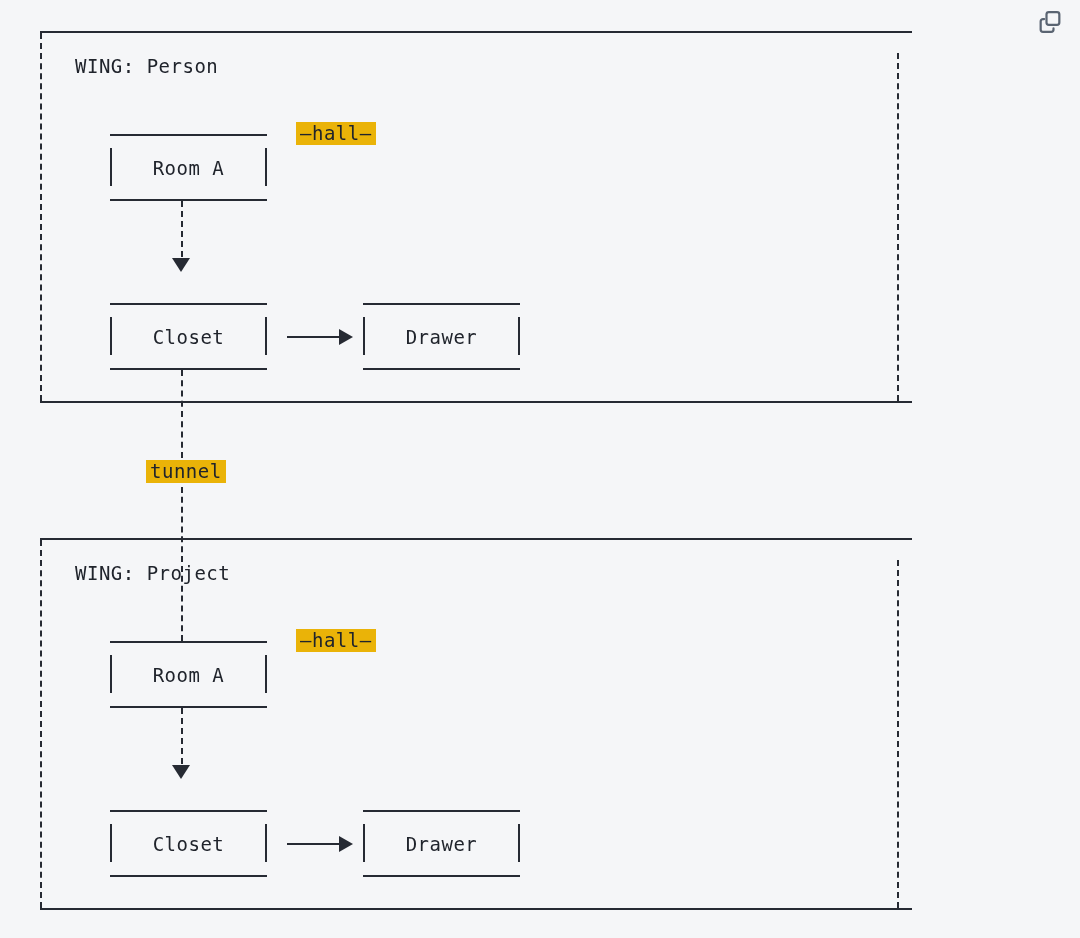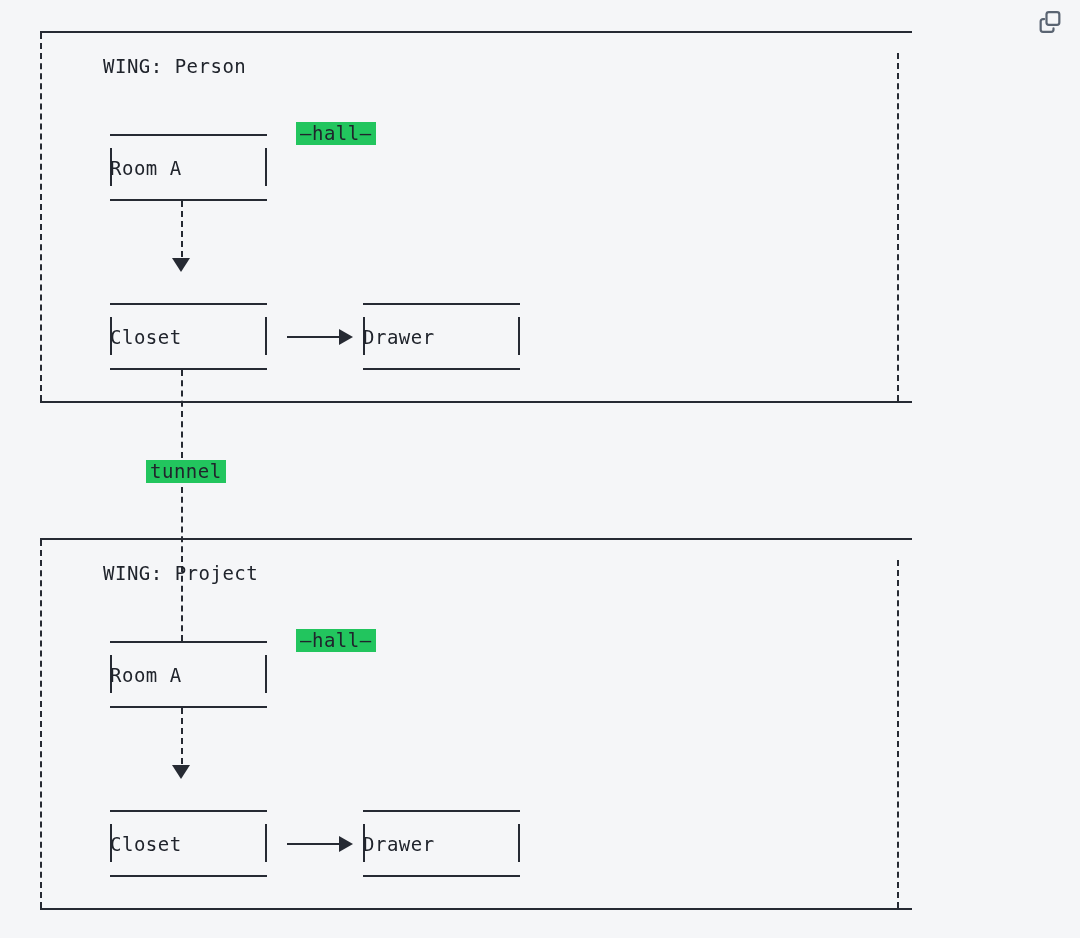--- a/index.html
+++ b/index.html
@@ -48,21 +48,20 @@
     top: 0;
     width: 0;
     border-left: 2.5px dashed #262a33;
   }
   .wing-title {
     position: absolute;
     font-size: 19px;
     letter-spacing: 0.5px;
     white-space: pre;
     line-height: 1;
-    margin-left: 28px;
   }
 
   
   .node {
     position: absolute;
     box-sizing: border-box;
   }
   .node-top, .node-bottom {
     position: absolute;
     left: 0;
@@ -74,21 +73,21 @@
     position: absolute;
     width: 0;
     border-left: 2.5px solid #262a33;
   }
   .node-label {
     position: absolute;
     left: 0;
     right: 0;
     top: 50%;
     transform: translateY(-50%);
-    text-align: left;
+    text-align: center;
     font-size: 19px;
     letter-spacing: 0.5px;
     white-space: pre;
     line-height: 1;
   }
 
   
   .edge-v-dashed {
     position: absolute;
     width: 0;
@@ -116,21 +115,21 @@
     border-left: 14px solid #262a33;
   }
 
   
   .edge-label {
     position: absolute;
     font-size: 19px;
     letter-spacing: 0.5px;
     white-space: pre;
     line-height: 1;
-    background: #22c55e;
+    background: #eab308;
     padding: 2px 4px;
   }
 </style>
 </head>
 <body>
 
 <div id="canvas">
 
   <div class="copy-icon">
     <svg width="28" height="28" viewBox="0 0 24 24" fill="none" stroke="#5a6472" stroke-width="1.9" stroke-linecap="round" stroke-linejoin="round">

